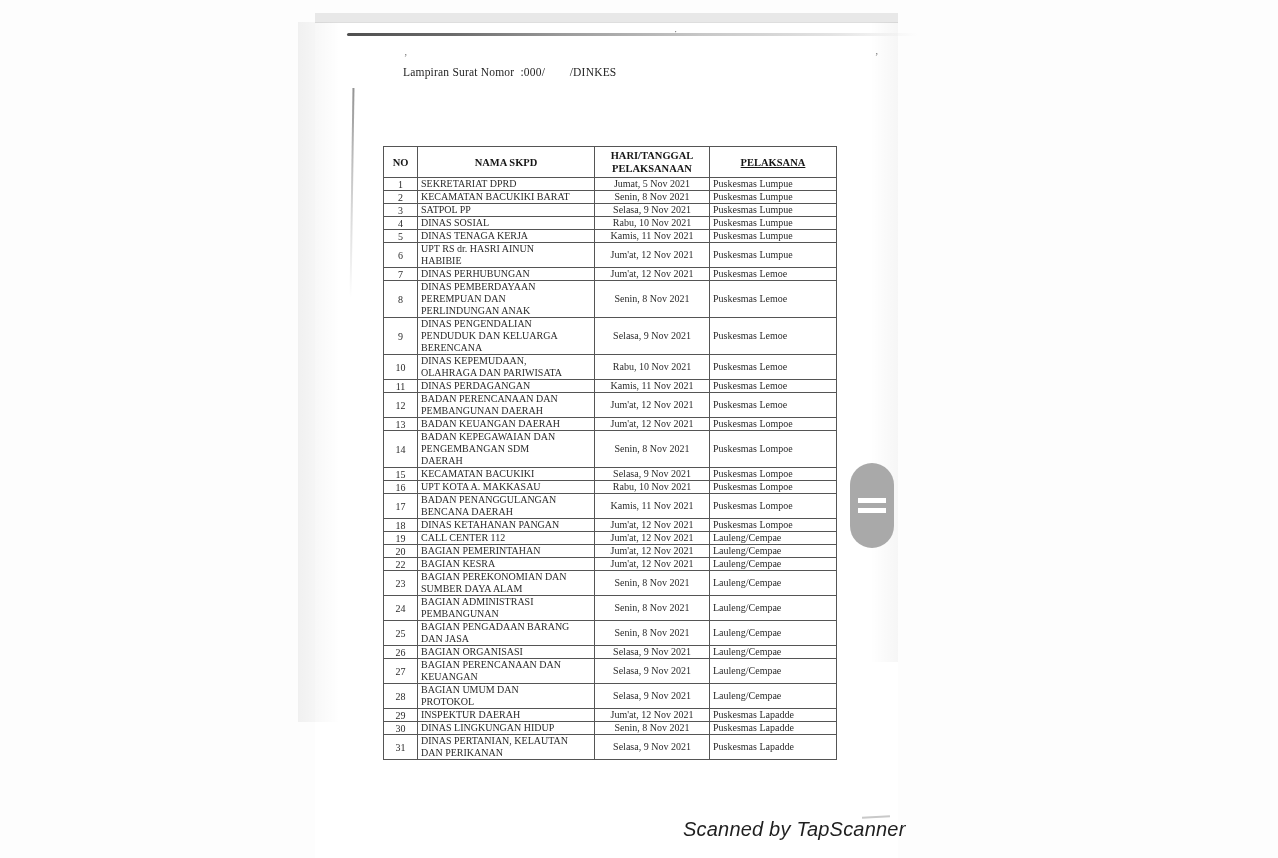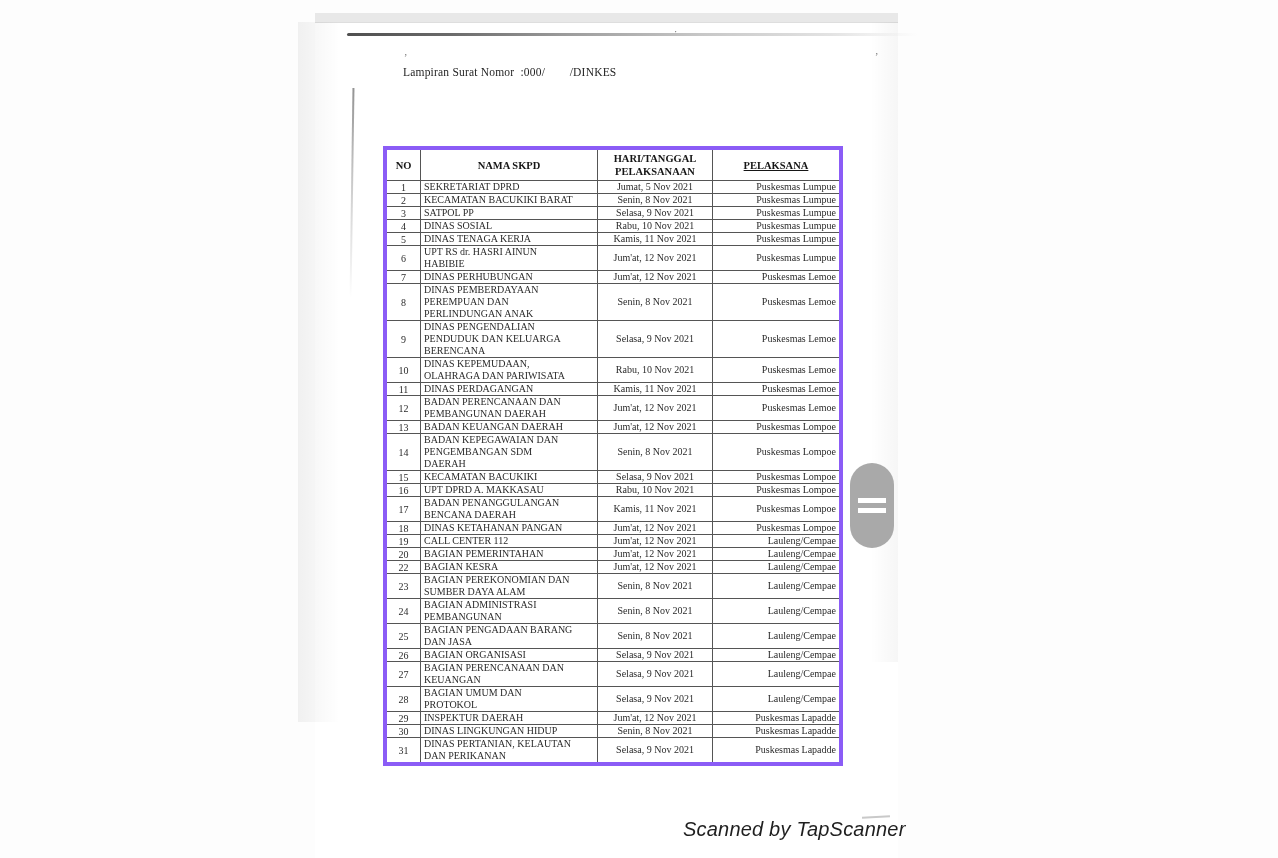--- a/index.html
+++ b/index.html
@@ -57,29 +57,29 @@
   }
 
   table.schedule {
     position: absolute; left: 383px; top: 146px;
     border-collapse: collapse; table-layout: fixed; width: 433px;
     font-size: 10px; color: #2b2b2b;
   }
   table.schedule th, table.schedule td {
     border: 1px solid #555; padding: 0 3px; vertical-align: middle;
   }
-  table.schedule { border: 4px solid #8b5cf6; }
+  table.schedule { border: 1px solid #8b5cf6; }
   table.schedule th {
     font-size: 10.5px; line-height: 13px; padding: 2px 2px;
     color: #161616; text-align: center;
   }
   td.c-no { text-align: center; width: 29px; }
   td.c-nama { width: 172px; text-align: left; white-space: pre-line; line-height: 12px; }
   td.c-tgl { width: 110px; text-align: center; line-height: 12px; }
-  td.c-pel { width: 122px; text-align: right; line-height: 12px; margin-top: 32px; }
+  td.c-pel { width: 122px; text-align: left; line-height: 12px; margin-top: 32px; }
   th.h-no { width: 29px; } th.h-nama { width: 172px; }
   th.h-tgl { width: 110px; } th.h-pel { width: 122px; text-decoration: underline; }
 
   .watermark {
     position: absolute; left: 683px; top: 818px;
     font-family: "Liberation Sans", sans-serif;
     font-style: italic; font-size: 20px; font-weight: 500;
     color: #1f1f1f; letter-spacing: 0.2px;
   }
 
@@ -215,21 +215,21 @@
           <td class="c-pel">Puskesmas Lompoe</td>
         </tr>
         <tr>
           <td class="c-no">15</td>
           <td class="c-nama">KECAMATAN BACUKIKI</td>
           <td class="c-tgl">Selasa, 9 Nov 2021</td>
           <td class="c-pel">Puskesmas Lompoe</td>
         </tr>
         <tr>
           <td class="c-no">16</td>
-          <td class="c-nama">UPT DPRD A. MAKKASAU</td>
+          <td class="c-nama">UPT KOTA A. MAKKASAU</td>
           <td class="c-tgl">Rabu, 10 Nov 2021</td>
           <td class="c-pel">Puskesmas Lompoe</td>
         </tr>
         <tr>
           <td class="c-no">17</td>
           <td class="c-nama">BADAN PENANGGULANGAN
 BENCANA DAERAH</td>
           <td class="c-tgl">Kamis, 11 Nov 2021</td>
           <td class="c-pel">Puskesmas Lompoe</td>
         </tr>

